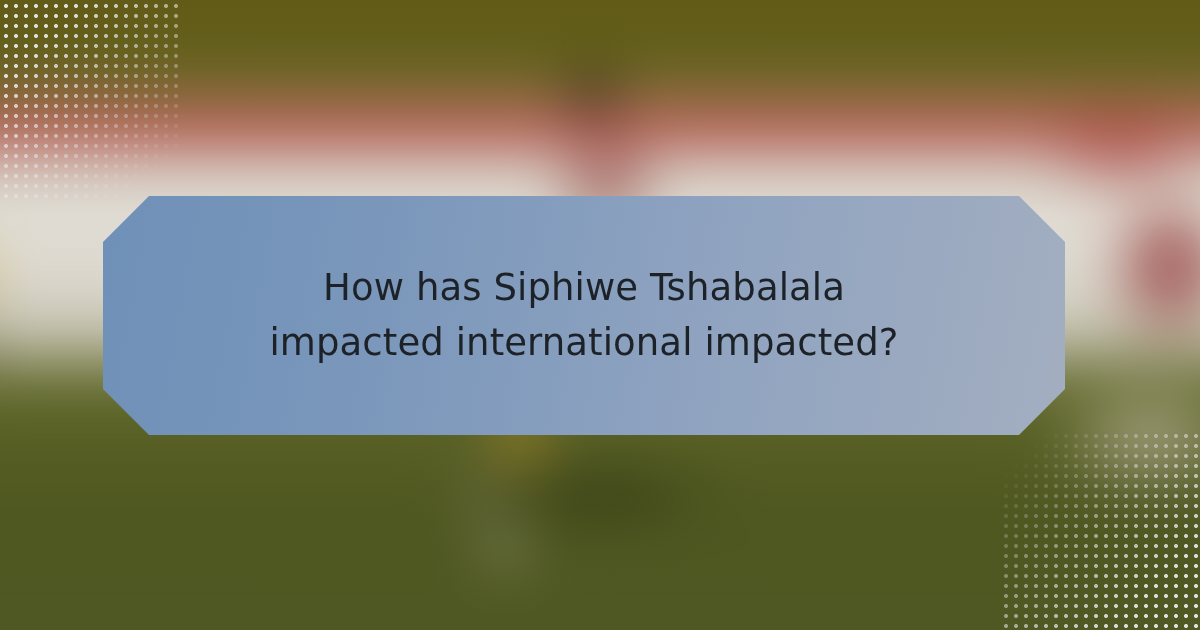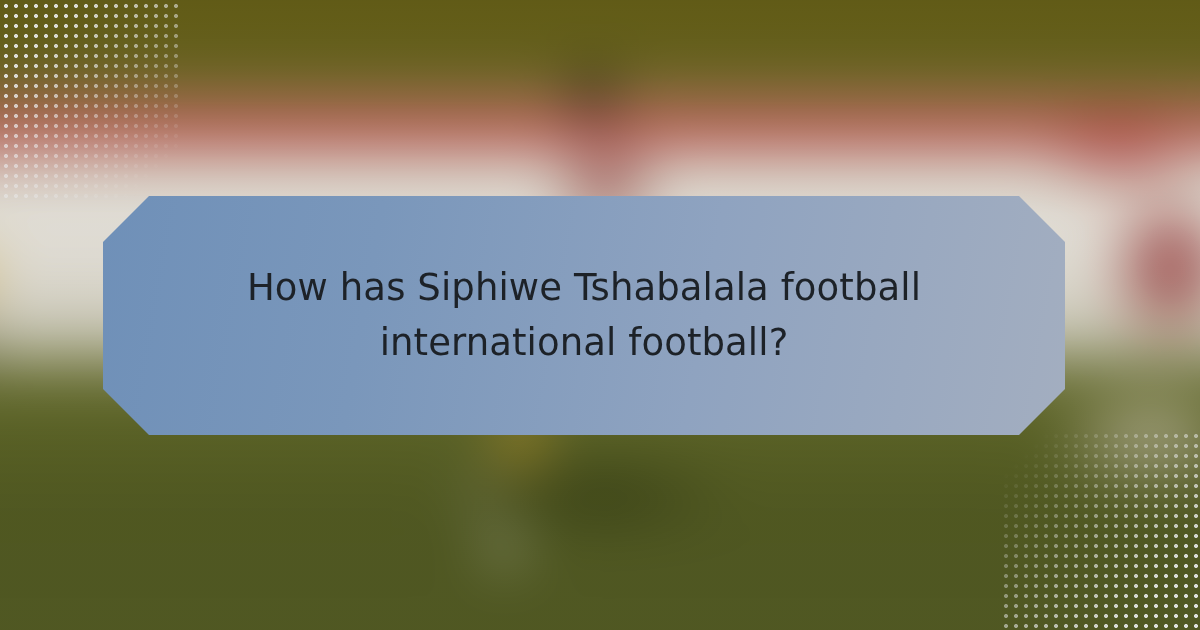--- a/index.html
+++ b/index.html
@@ -136,16 +136,16 @@
 
 <div class="stage">
 
   <div class="photo"></div>
   <div class="photo-tint"></div>
 
   <div class="dots dots-tl"></div>
   <div class="dots dots-br"></div>
 
   <div class="card">
-    <h1 class="card-title">How has Siphiwe Tshabalala football international football?</h1>
+    <h1 class="card-title">How has Siphiwe Tshabalala impacted international impacted?</h1>
   </div>
 
 </div>
 
 </body></html>

